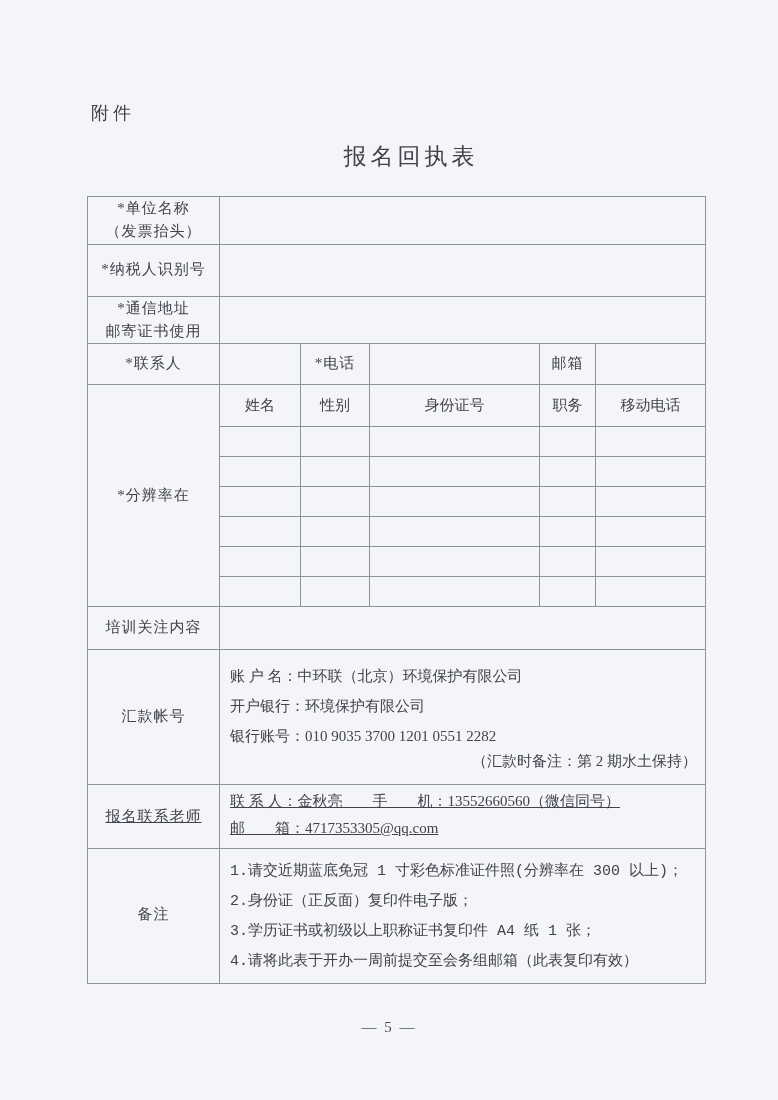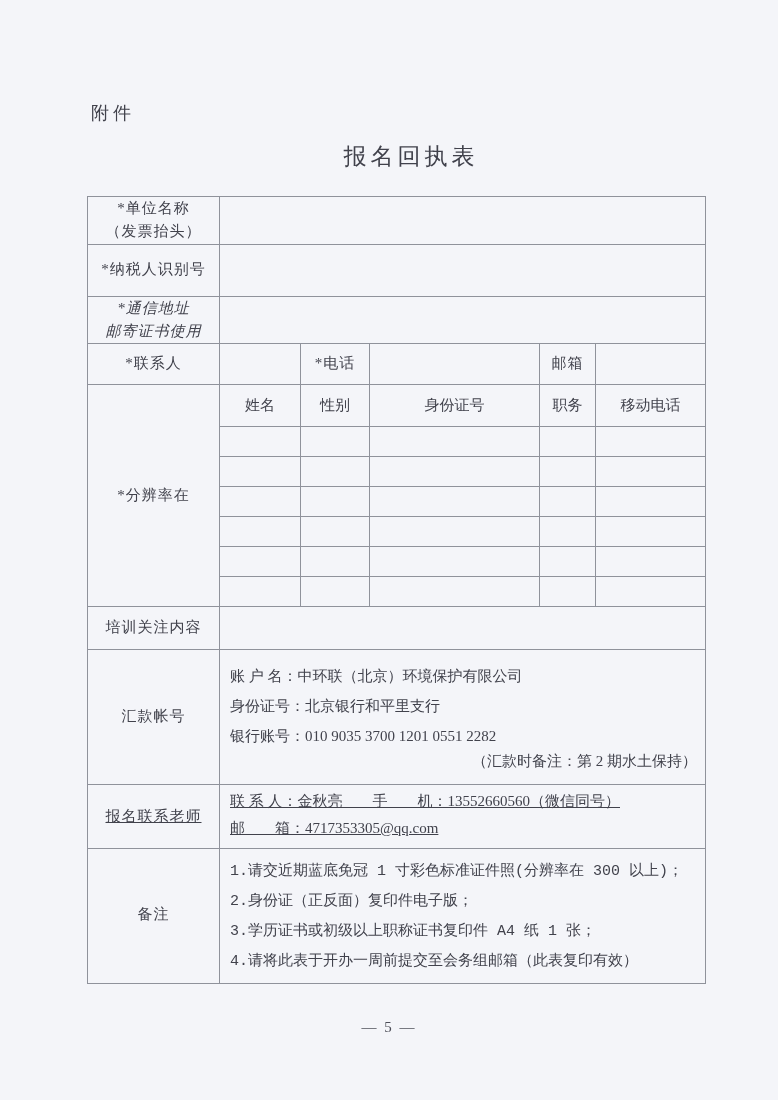--- a/index.html
+++ b/index.html
@@ -52,21 +52,21 @@
     overflow: hidden;
   }
   td.lbl {
     text-align: center;
     line-height: 1.55;
     letter-spacing: 1px;
   }
   td.val { }
   tr.r-unit      td { height: 41px; }
   tr.r-tax       td { height: 51px; }
-  tr.r-addr      td { height: 44px; font-style: italic; }
+  tr.r-addr      td { height: 44px; }
   tr.r-contact   td { height: 40px; }
   tr.r-thead     td { height: 41px; text-align: center; }
   tr.trainee-row td { height: 29px; }
   tr.r-focus     td { height: 42px; }
   tr.r-remit     td { height: 134px; }
   tr.r-teacher   td { height: 58px; text-decoration: underline; }
   tr.r-remarks   td { height: 124px; font-family: Liberation Mono, monospace; }
   .content-block {
     padding: 8px 8px 6px 10px;
     line-height: 30px;
@@ -188,21 +188,21 @@
       <tr class="r-focus">
         <td class="lbl">培训关注内容</td>
         <td class="val" colspan="5"></td>
       </tr>
 
       <tr class="r-remit">
         <td class="lbl">汇款帐号</td>
         <td colspan="5">
           <div class="content-block">
             <div>账 户 名：中环联（北京）环境保护有限公司</div>
-            <div>身份证号：北京银行和平里支行</div>
+            <div>开户银行：环境保护有限公司</div>
             <div>银行账号：010 9035 3700 1201 0551 2282</div>
             <div class="remit-note">（汇款时备注：第 2 期水土保持）</div>
           </div>
         </td>
       </tr>
 
       <tr class="r-teacher">
         <td class="lbl">报名联系老师</td>
         <td colspan="5">
           <div class="content-block teacher">

